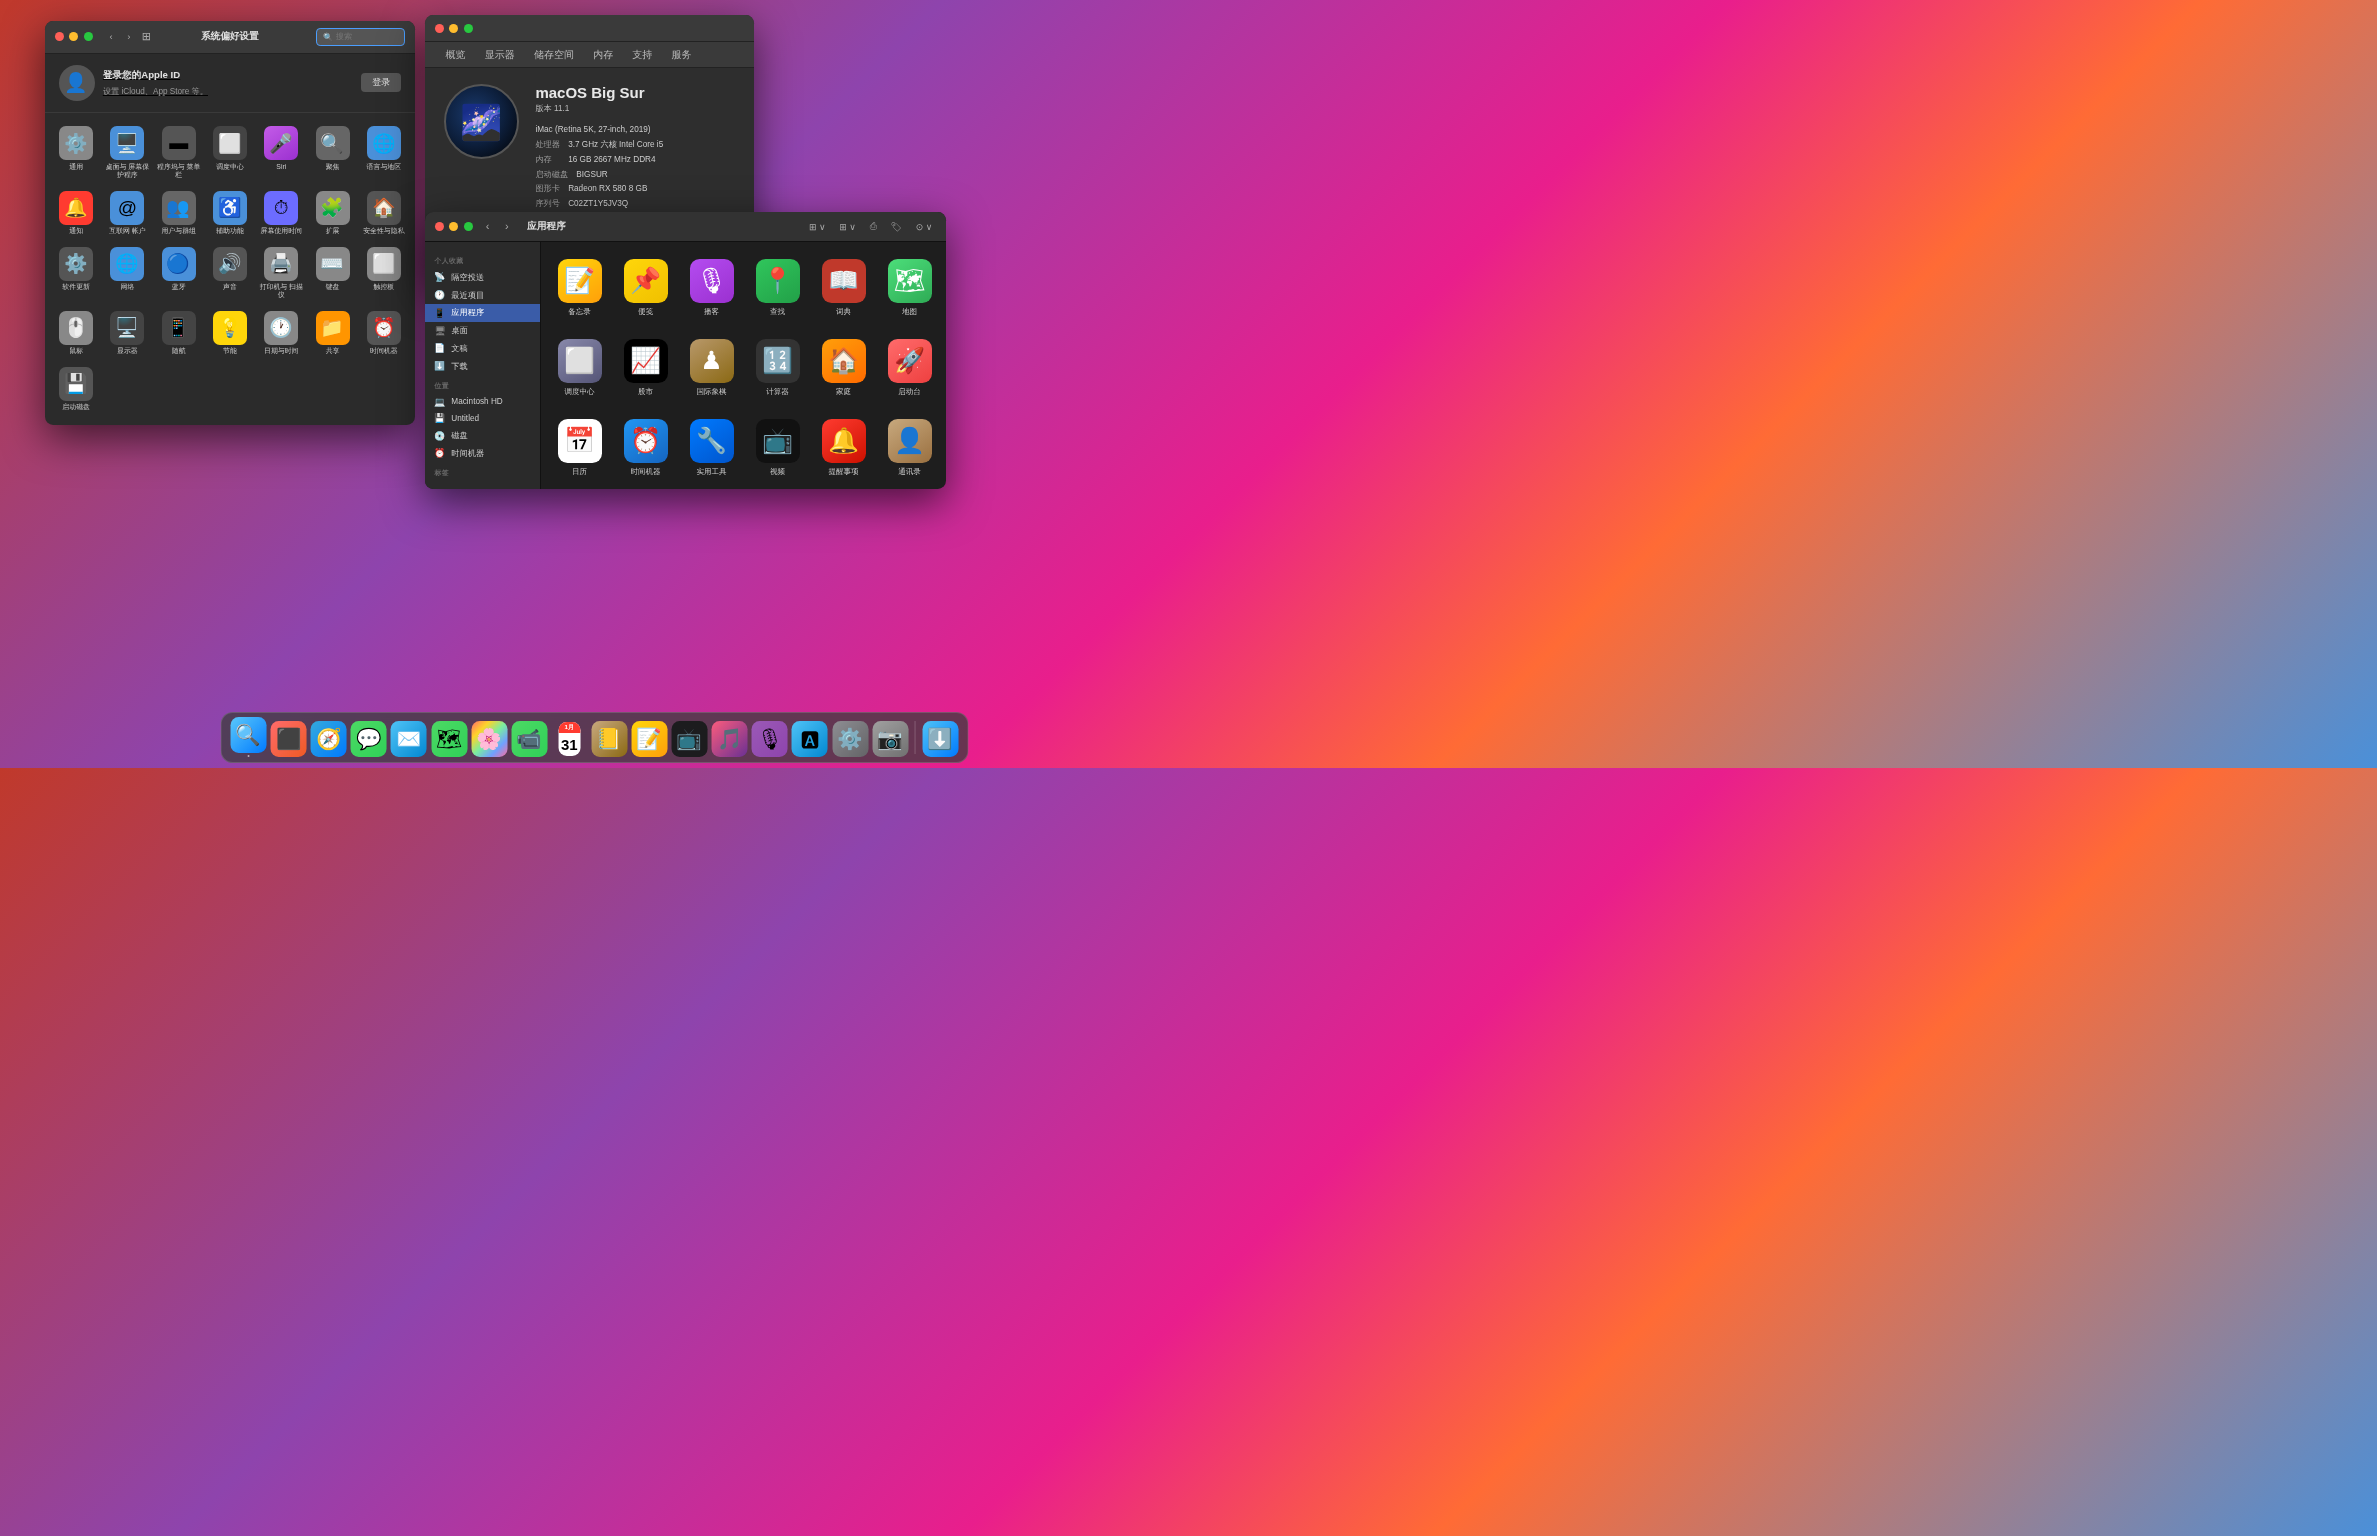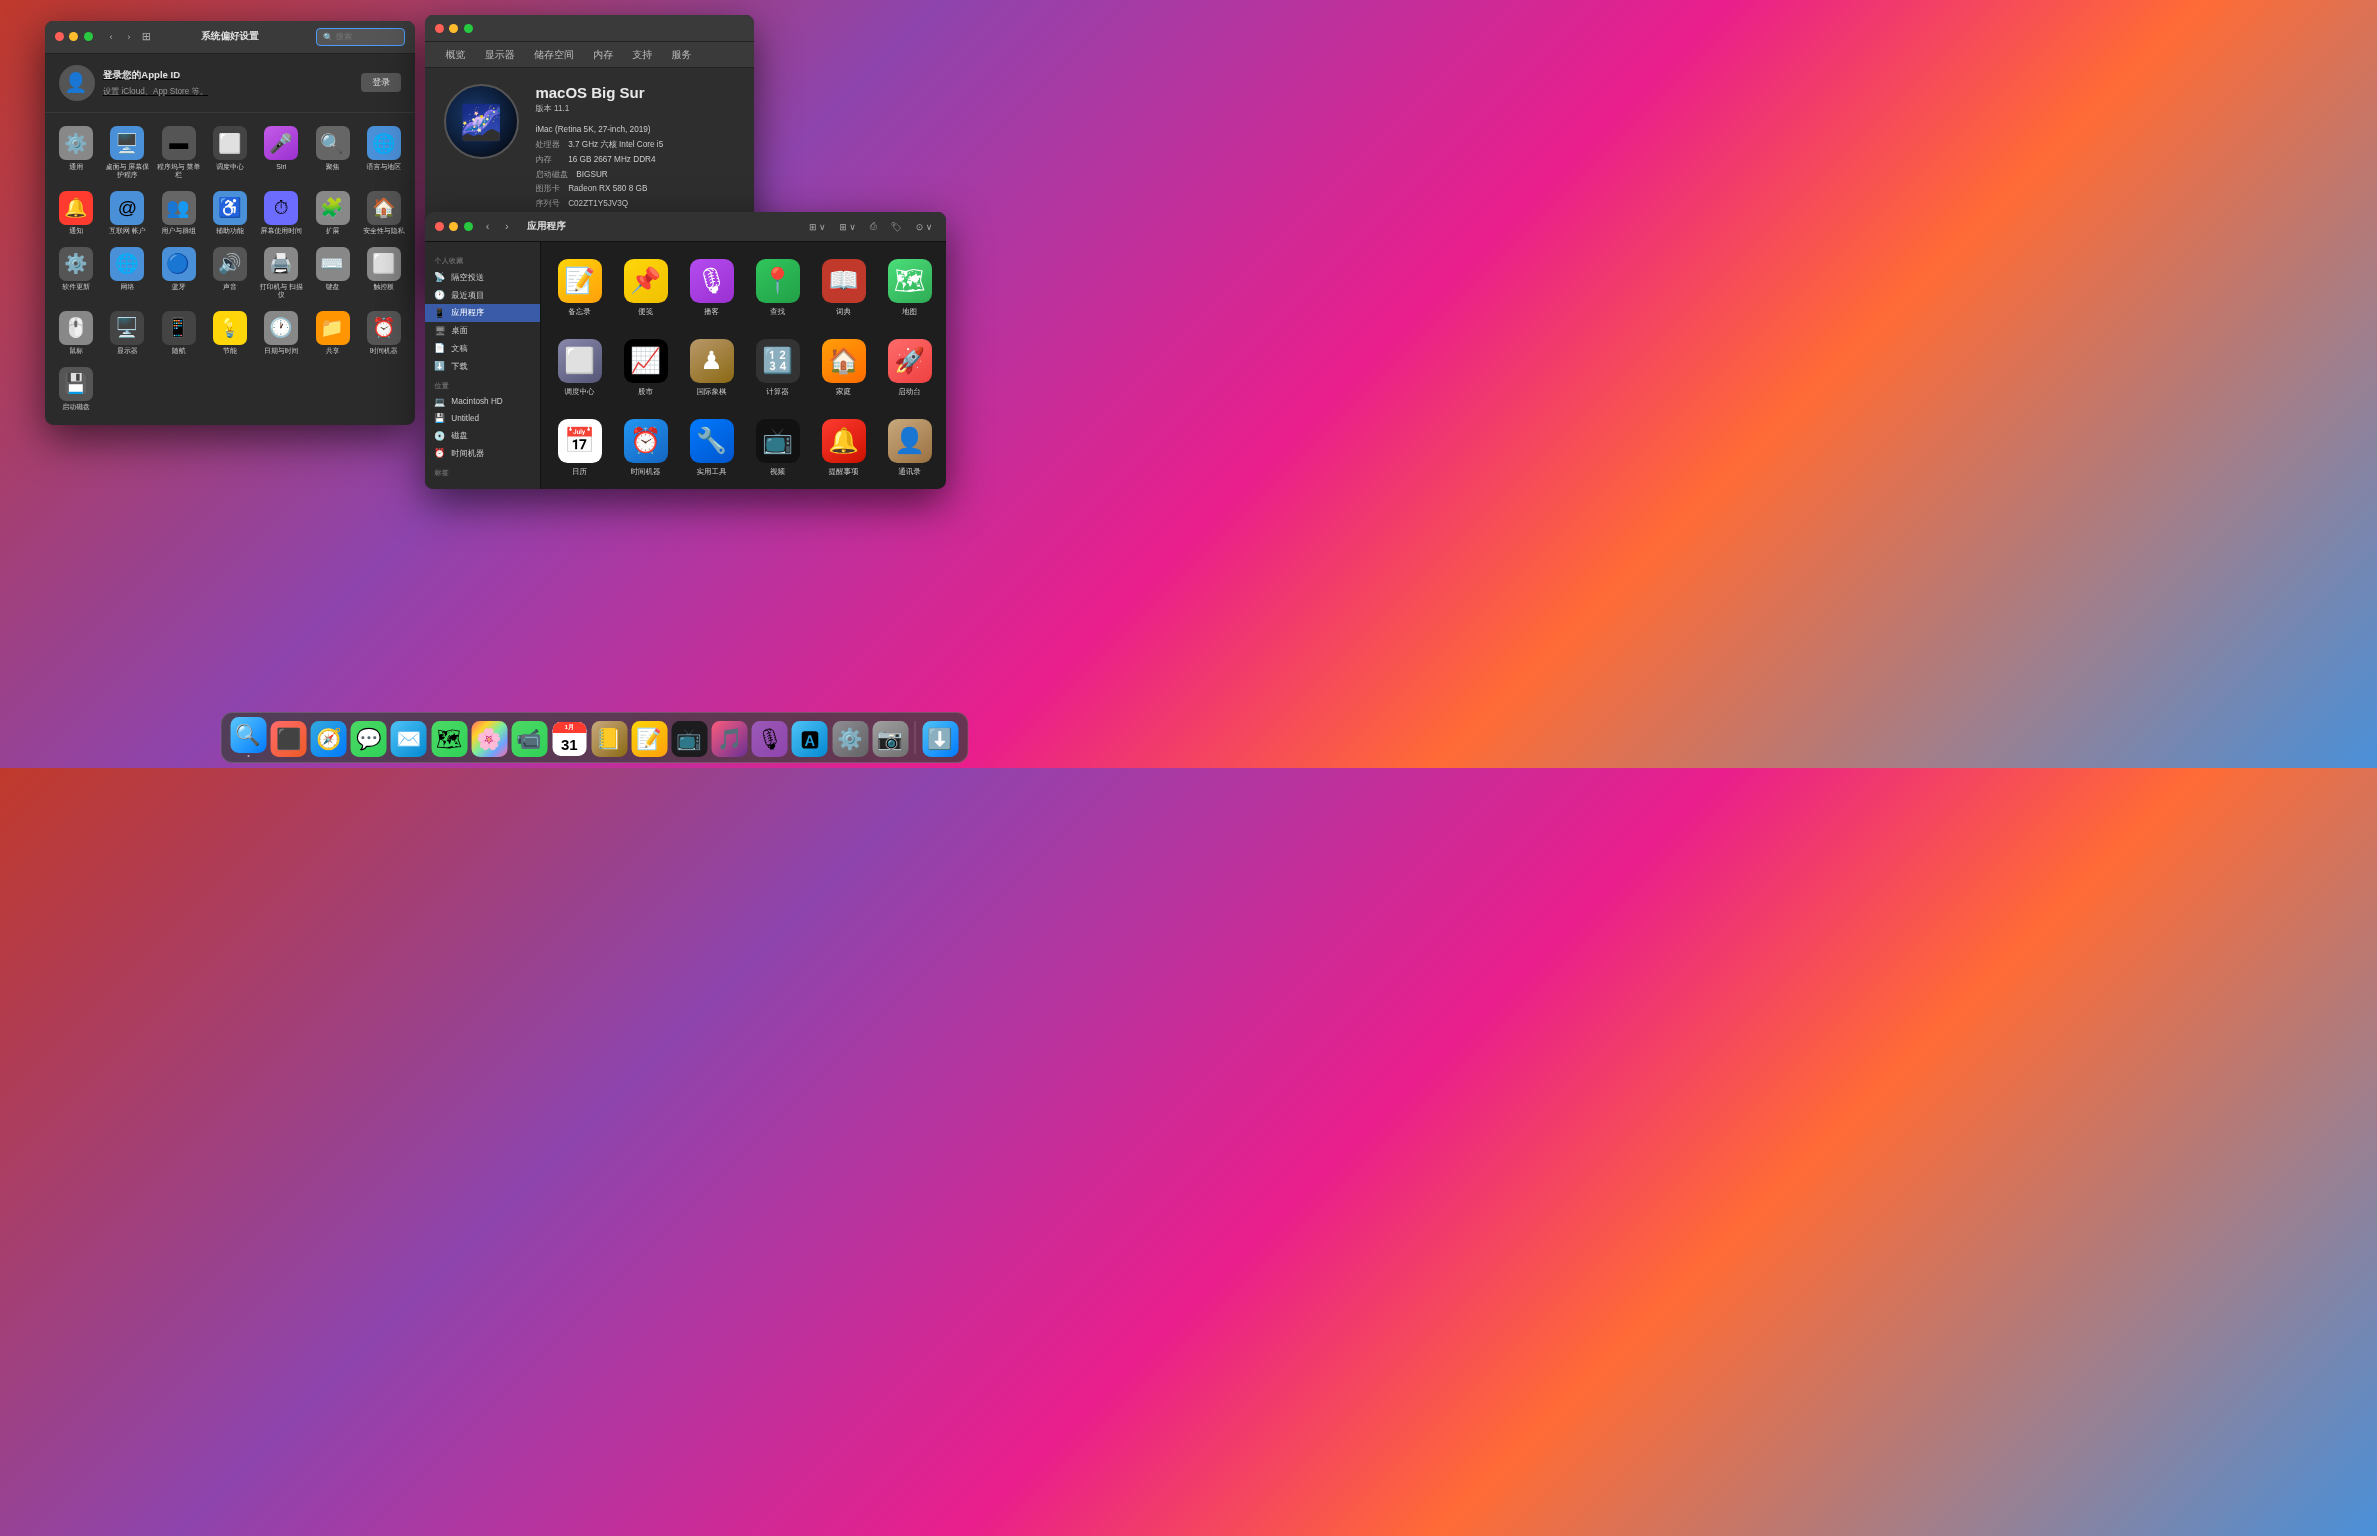--- a/index.html
+++ b/index.html
@@ -723,21 +723,21 @@
 
   </div>
     <div class="dock-item">
     <div class="dock-icon" style="background:linear-gradient(135deg,#4cd964,#30d158)">
       <span>📹</span>
     </div>
 
   </div>
     <div class="dock-item">
       <div class="dock-icon" style="background:transparent;padding:0">
-        <div style="width:34px;height:34px;background:#fff;border-radius:8.2px;display:flex;flex-direction:column;align-items:center;overflow:hidden">
+        <div style="width:22px;height:34px;background:#fff;border-radius:8.2px;display:flex;flex-direction:column;align-items:center;overflow:hidden">
           <div style="background:#ff3b30;color:#fff;font-size:6.2px;width:100%;text-align:center;padding:0.7px 0;font-weight:600">1月</div>
           <div style="color:#000;font-size:15px;font-weight:700;flex:1;display:flex;align-items:center;justify-content:center">31</div>
         </div>
       </div>
     </div>
     <div class="dock-item">
     <div class="dock-icon" style="background:linear-gradient(135deg,#c8a97e,#8b6914)">
       <span>📒</span>
     </div>
 

